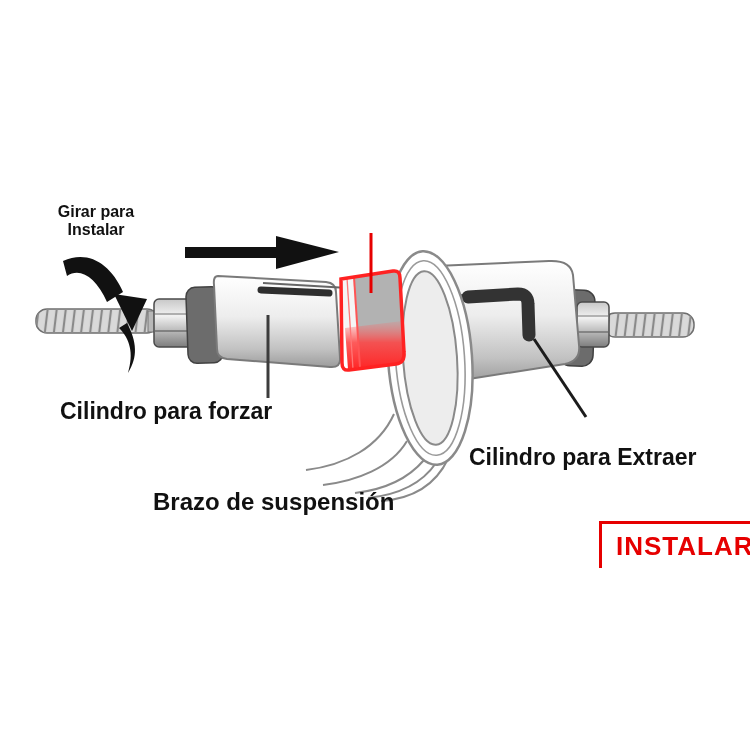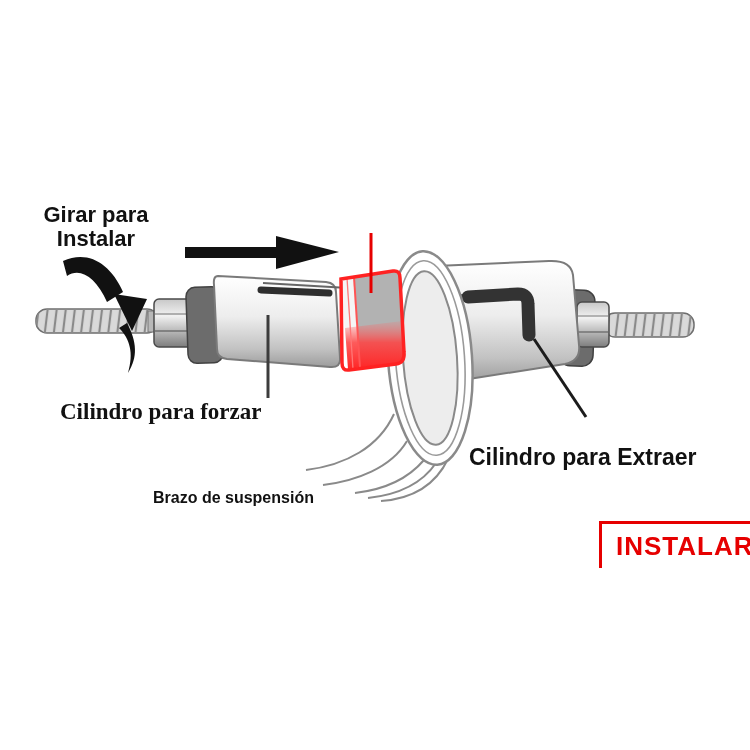--- a/index.html
+++ b/index.html
@@ -1,25 +1,25 @@
 <!DOCTYPE html>
 <html><head>
 <meta charset="utf-8">
 <style>
   html,body{margin:0;padding:0;background:#fff;}
   .canvas{
     position:relative;width:750px;height:750px;background:#ffffff;overflow:hidden;
     font-family:"Liberation Sans",sans-serif;font-weight:bold;color:#111;
   }
   .lbl{position:absolute;white-space:pre-line;line-height:1.1;}
-  .lbl-girar{left:26px;top:203px;width:140px;font-size:22px;text-align:center;}
+  .lbl-girar{left:26px;top:203px;width:140px;font-size:16px;text-align:center;}
   .lbl-nuevo{left:344px;top:206px;font-size:22px;color:#e60000;}
-  .lbl-forzar{left:60px;top:399px;font-size:23px;font-family:Liberation Serif, serif;}
+  .lbl-forzar{left:60px;top:399px;font-size:23px;}
   .lbl-extraer{left:469px;top:421px;font-size:23px;margin-top:24px;}
-  .lbl-brazo{left:153px;top:489px;font-size:16px;}
+  .lbl-brazo{left:153px;top:489px;font-size:24px;}
   .badge{
     position:absolute;left:599px;top:521px;width:151px;height:47px;
     border-top:3px solid #e60000;border-left:3px solid #e60000;
     display:flex;align-items:center;padding-left:14px;box-sizing:border-box;
   }
   .badge span{font-size:26px;color:#e60000;letter-spacing:1px;}
   svg{position:absolute;left:0;top:0;}
 </style>
 </head>
 <body>

